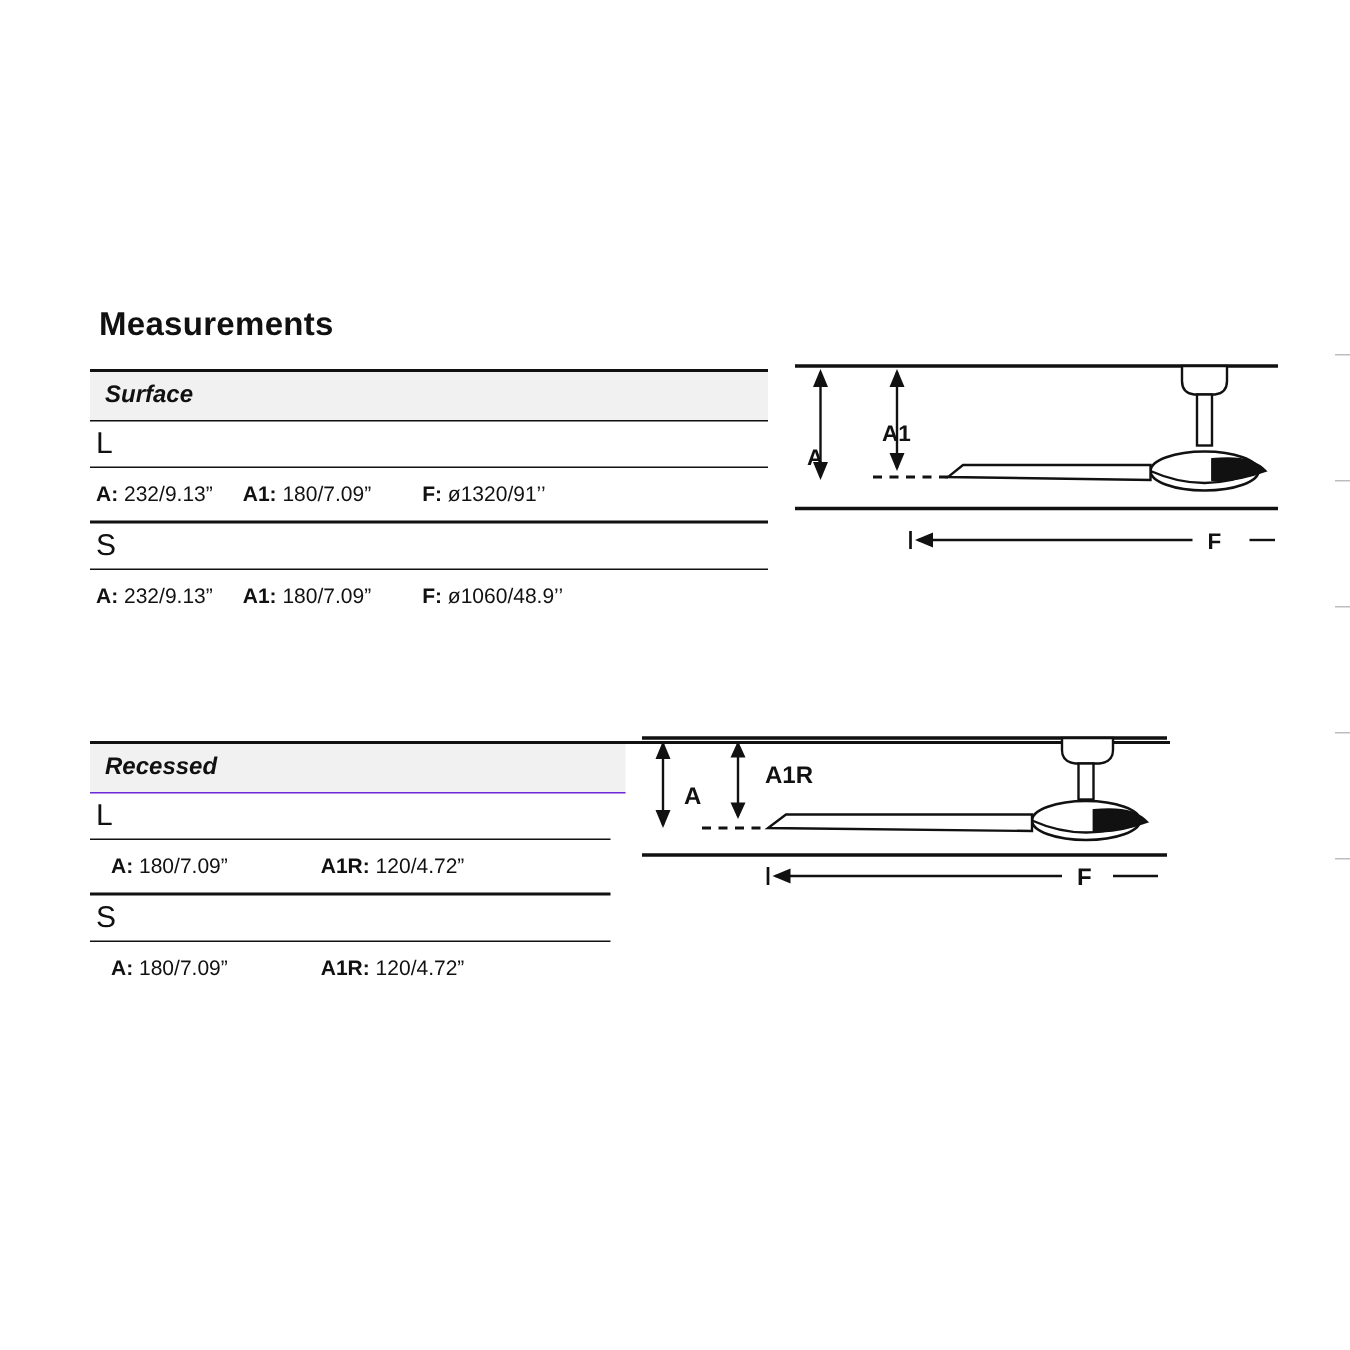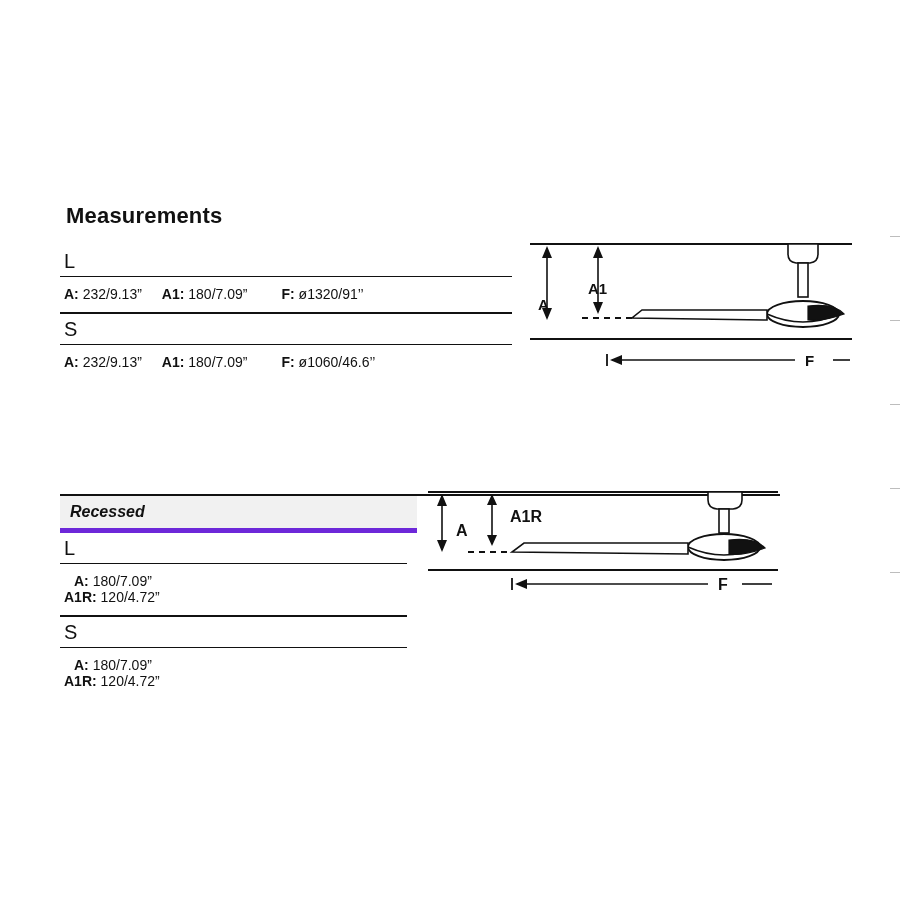--- a/index.html
+++ b/index.html
@@ -84,24 +84,24 @@
   #surface-table .vals-row { width: 452px; text-align: center; }
 
   
   #recessed-table {
     left: 60px;
     top: 494px;
     width: 720px;
   }
   #recessed-table .sec-head {
     width: 357px;
-    border-bottom: 5px solid #6d28d9;
+    border-bottom: 1px solid #6d28d9;
   }
   #recessed-table .size-row { width: 347px; }
-  #recessed-table .vals-row { width: 347px; flex-direction: column; }
+  #recessed-table .vals-row { width: 347px; }
   #recessed-table .rule-wide {
     position: absolute;
     left: 0;
     top: 0;
     width: 720px;
     border-top: 2px solid #111;
   }
 
   
   .drawing {
@@ -123,20 +123,21 @@
     display: block;
   }
 </style>
 </head>
 <body>
 
 <div class="page-title">Measurements</div>
 
 <div class="mtable" id="surface-table">
 
+  <div class="sec-head rule-top">Surface</div>
 
   <div class="size-row">L</div>
 
   <div class="vals-row bordered">
     <span class="grp"><b>A:</b>
       <span>232/9.13”</span></span>
     <span class="gap-sm"></span>
     <span class="grp"><b>A1:</b>
       <span>180/7.09”</span></span>
     <span class="gap-md"></span>
@@ -147,21 +148,21 @@
   <div class="size-row">S</div>
 
   <div class="vals-row">
     <span class="grp"><b>A:</b>
       <span>232/9.13”</span></span>
     <span class="gap-sm"></span>
     <span class="grp"><b>A1:</b>
       <span>180/7.09”</span></span>
     <span class="gap-md"></span>
     <span class="grp"><b>F:</b>
-      <span>ø1060/46.6’’</span></span>
+      <span>ø1060/48.9’’</span></span>
   </div>
 </div>
 
 <div class="mtable" id="recessed-table">
 
   <div class="rule-wide"></div>
 
   <div class="sec-head" style="margin-top:2px;">Recessed</div>
 
   <div class="size-row">L</div>

